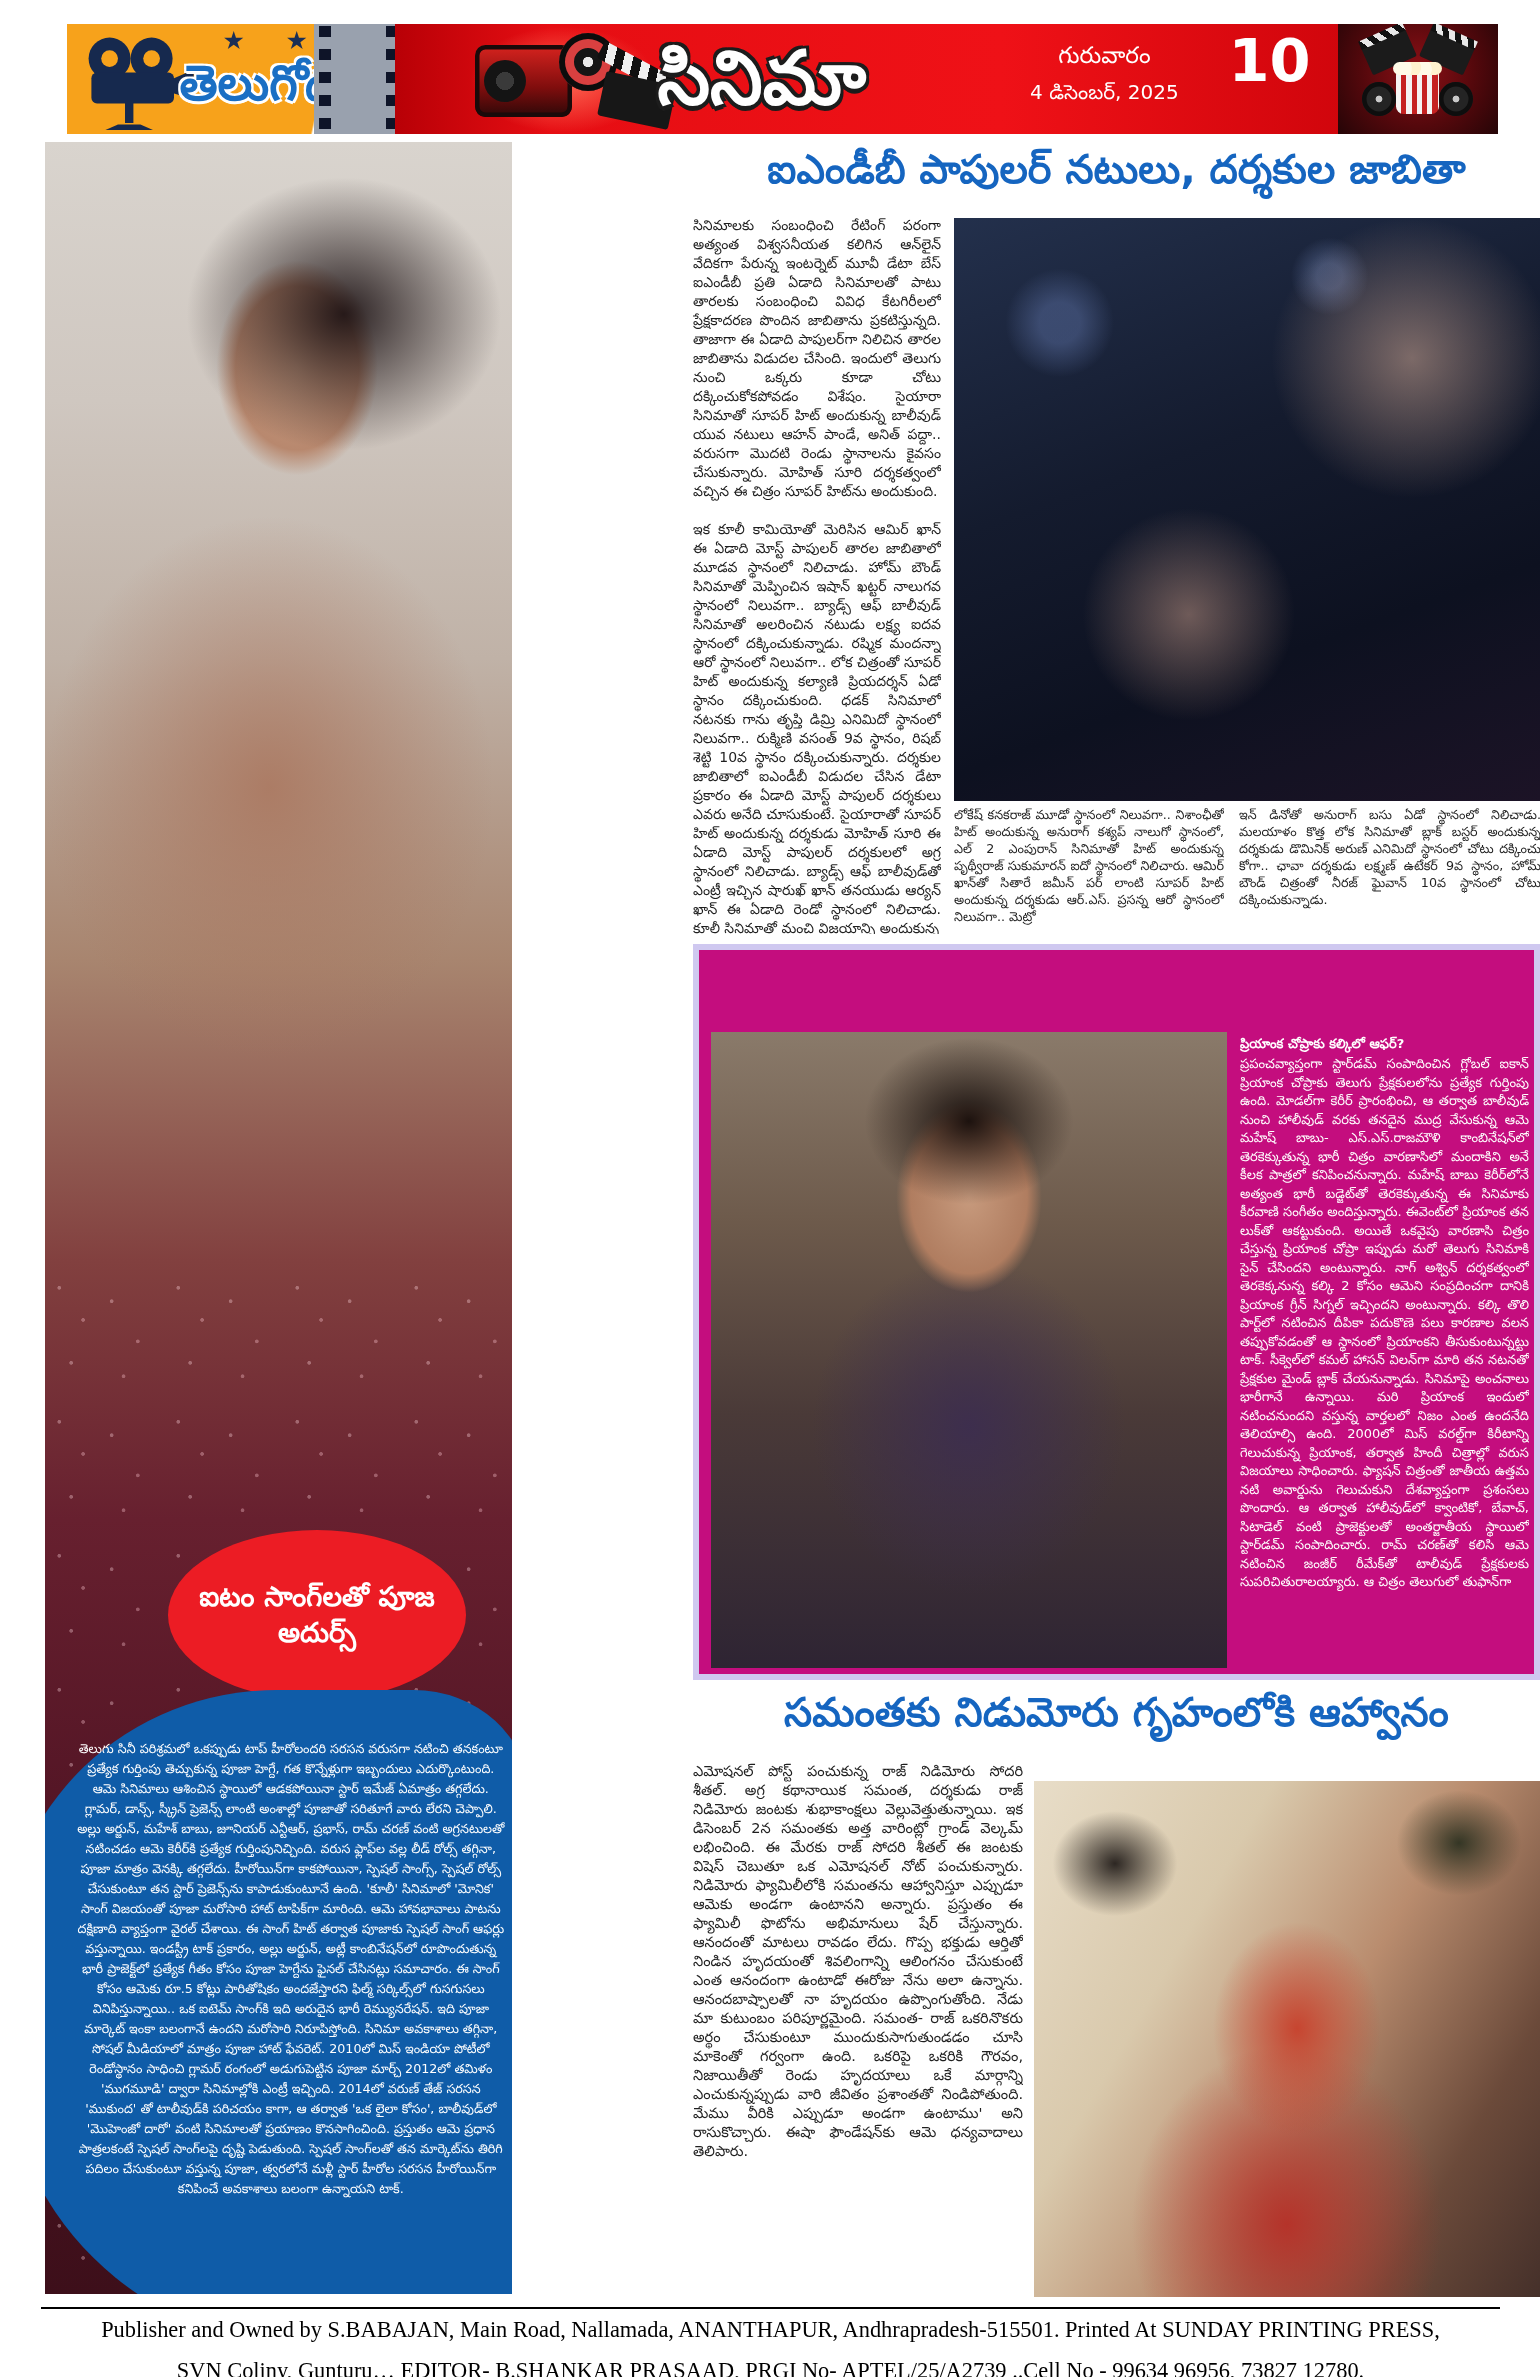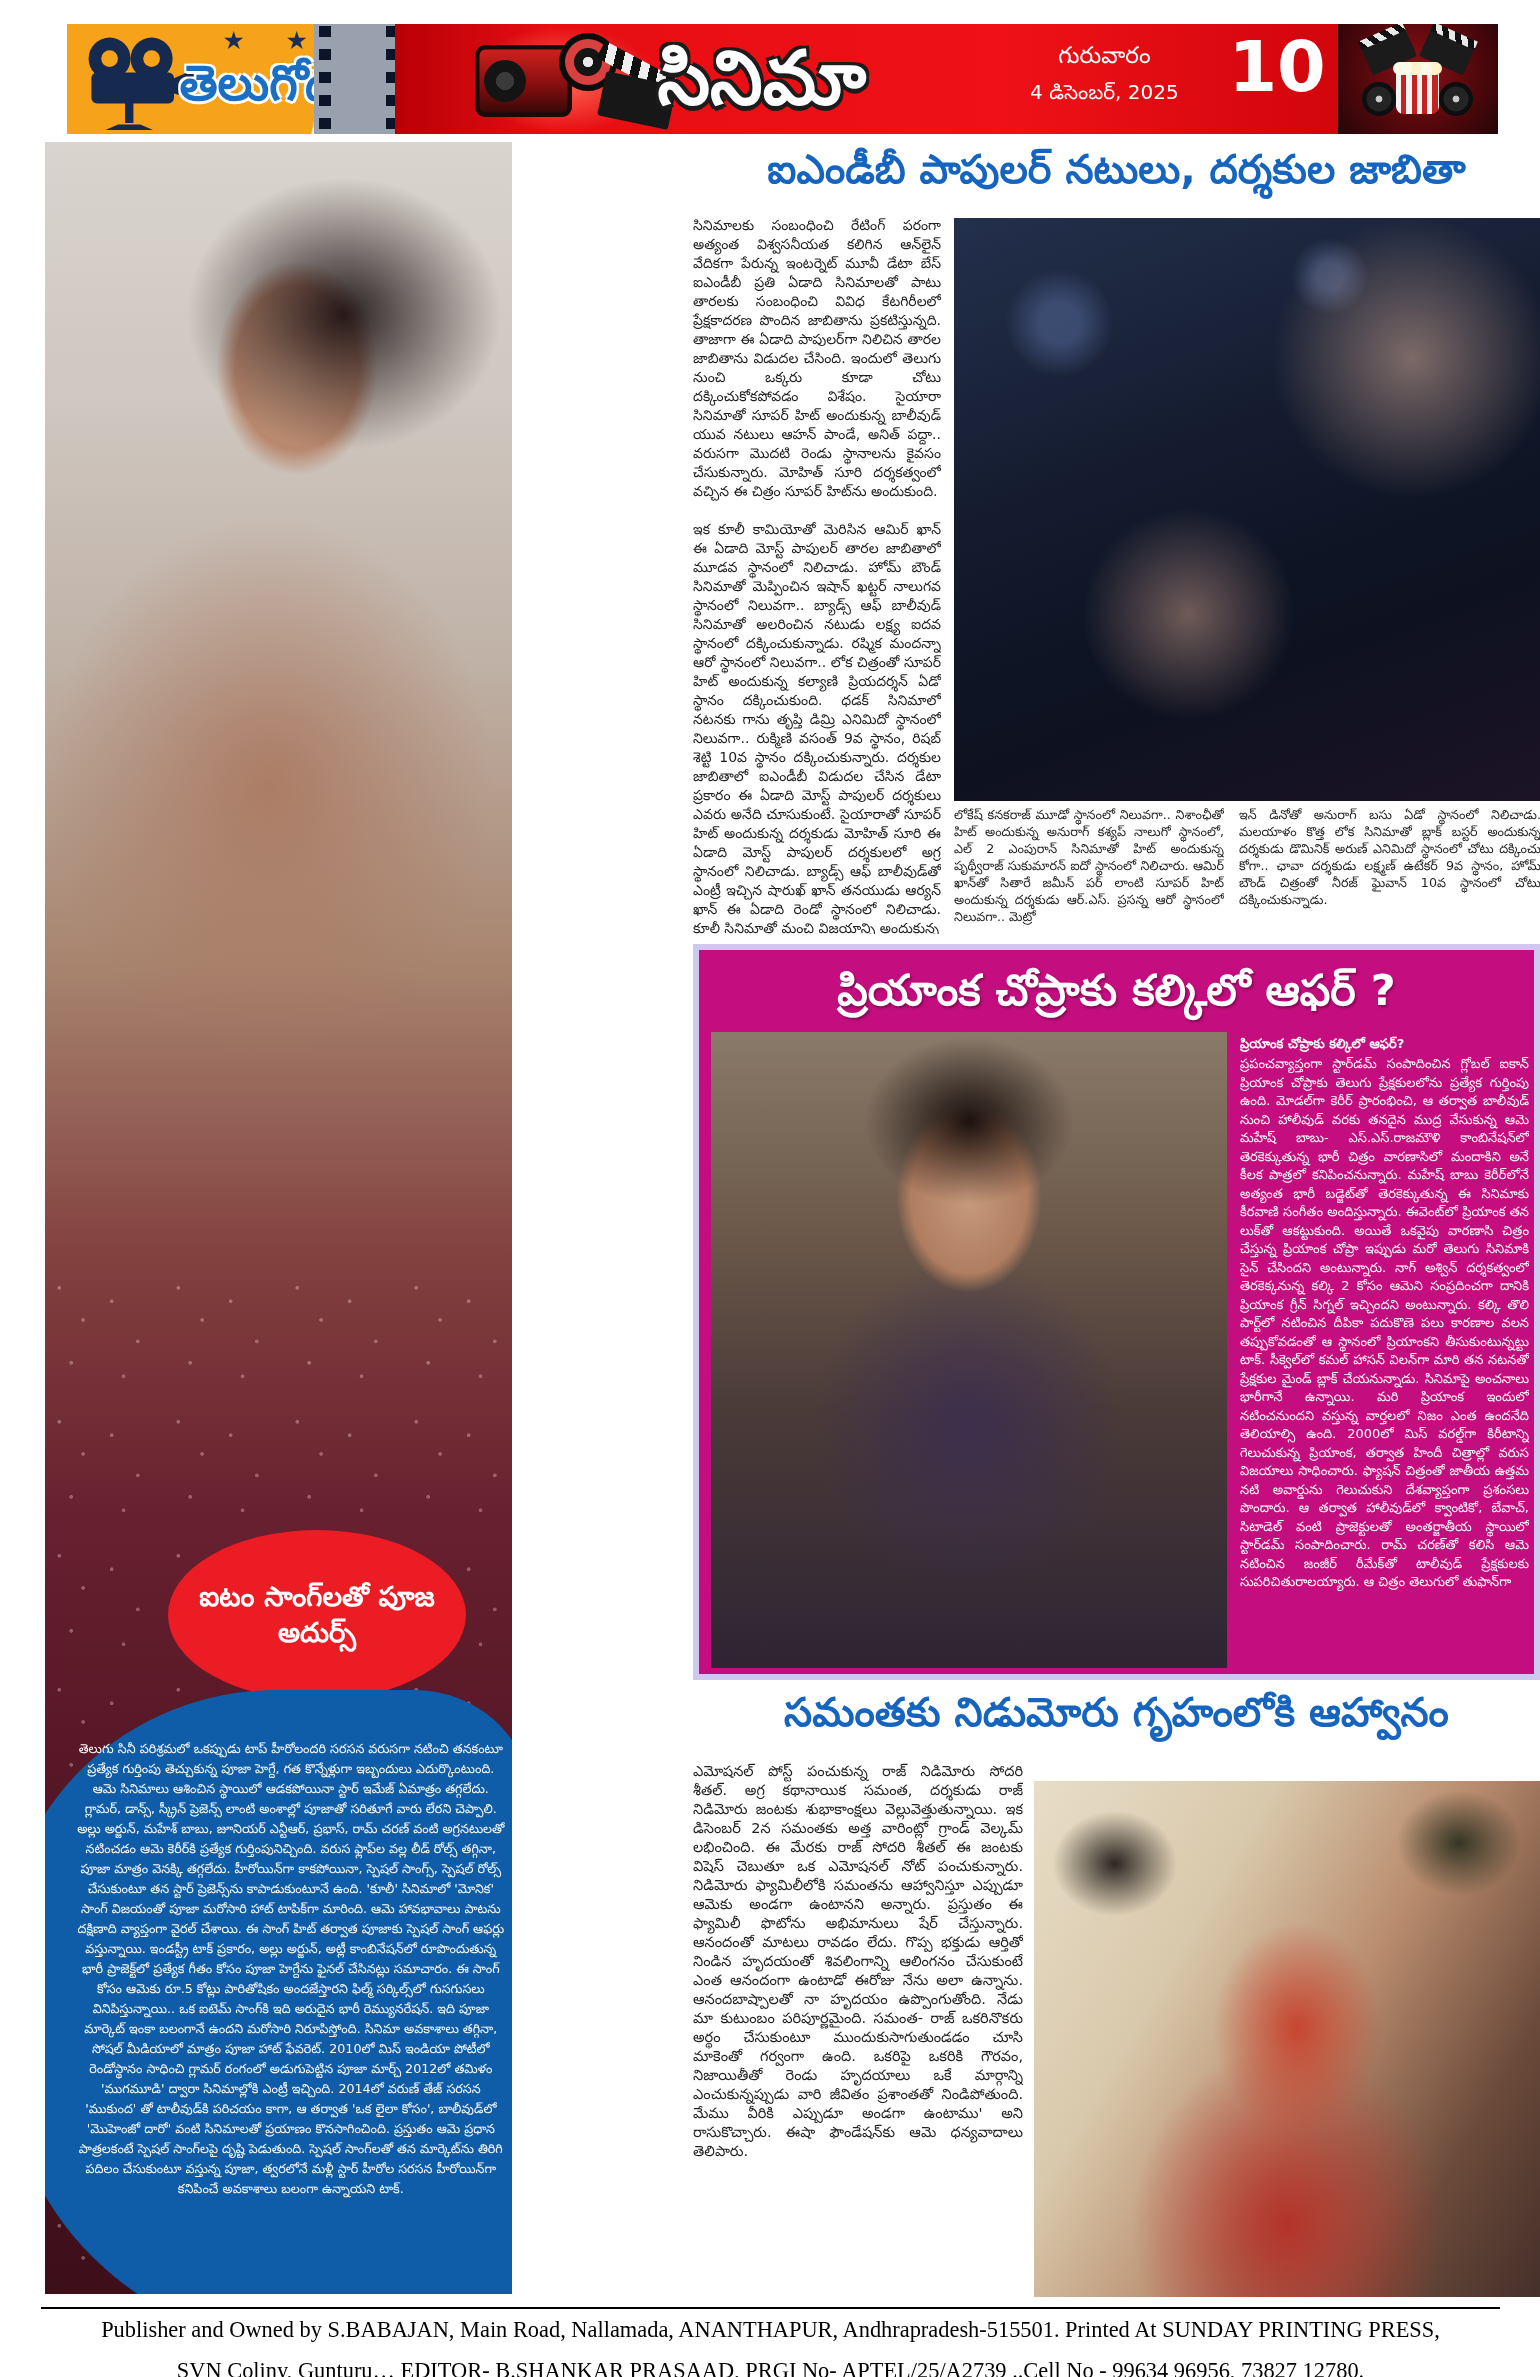--- a/index.html
+++ b/index.html
@@ -32,21 +32,21 @@
       background:radial-gradient(circle,#e9e9e9 0 12%,#151515 13% 100%);
       box-shadow:inset 0 0 0 6px #0c0c0c, inset 0 0 0 15px #d94040;}
   .ba-clap{position:absolute;left:149px;top:33px;width:82px;height:19.4px;transform:rotate(28deg);
       background:repeating-linear-gradient(75deg,#101010 0 9px,#efefef 9px 18px);border-radius:3px;}
   .ba-clap2{position:absolute;left:154px;top:52px;width:72px;height:45px;background:#171717;border-radius:3px;transform:rotate(12deg);}
   .masthead{position:absolute;left:262px;top:10.4px;font-size:75px;font-weight:bold;color:#ffffff;white-space:nowrap;
       text-shadow:-3px -3px 0 #1c1c1c,3px -3px 0 #1c1c1c,-3px 3px 0 #1c1c1c,3px 3px 0 #1c1c1c,0 4.5px 0 #1c1c1c;}
   .date-block{position:absolute;left:612px;top:18px;width:194px;text-align:center;color:#fff;font-weight:normal;}
   .weekday{font-size:23px;margin-bottom:6px;}
   .date{font-size:20px;}
-  .page-num{position:absolute;left:833px;top:1.5px;font-size:70px;font-weight:bold;color:#fff;}
+  .page-num{position:absolute;left:833px;top:1.5px;font-size:59px;font-weight:bold;color:#fff;}
   .cinema-graphic{position:absolute;right:0;top:0;width:160px;height:110px;overflow:hidden;
       background:radial-gradient(circle at 50% 42%,#8d1016 0%,#54080c 55%,#250507 100%);}
   .cg-pop{position:absolute;left:58px;top:48px;width:43px;height:42px;border-radius:3px 3px 7.5px 7.5px;
       background:repeating-linear-gradient(90deg,#f4f4f4 0 5.2px,#c52222 5.2px 10.4px);}
   .cg-pop::before{content:"";position:absolute;left:-3px;top:-10.4px;width:49px;height:13.4px;border-radius:7.5px;
       background:radial-gradient(circle at 10% 50%,#fffbe8 0 30%,transparent 32%),
                  radial-gradient(circle at 35% 40%,#fff3cf 0 32%,transparent 34%),
                  radial-gradient(circle at 60% 55%,#fffbe8 0 30%,transparent 32%),
                  radial-gradient(circle at 85% 45%,#fff3cf 0 30%,transparent 32%);}
   .cg-reel-l,.cg-reel-r{position:absolute;top:58px;width:34px;height:34px;border-radius:50%;
@@ -187,21 +187,20 @@
 
   <div class="a1-headline">ఐఎండీబీ పాపులర్ నటులు, దర్శకుల జాబితా</div>
   <div class="a1-col1 body-text">సినిమాలకు సంబంధించి రేటింగ్ పరంగా అత్యంత విశ్వసనీయత కలిగిన ఆన్‌లైన్ వేదికగా పేరున్న ఇంటర్నెట్ మూవీ డేటా బేస్ ఐఎండీబీ ప్రతి ఏడాది సినిమాలతో పాటు తారలకు సంబంధించి వివిధ కేటగిరీలలో ప్రేక్షకాదరణ పొందిన జాబితాను ప్రకటిస్తున్నది. తాజాగా ఈ ఏడాది పాపులర్‌గా నిలిచిన తారల జాబితాను విడుదల చేసింది. ఇందులో తెలుగు నుంచి ఒక్కరు కూడా చోటు దక్కించుకోకపోవడం విశేషం. సైయారా సినిమాతో సూపర్ హిట్ అందుకున్న బాలీవుడ్ యువ నటులు ఆహన్ పాండే, అనిత్ పద్దా.. వరుసగా మొదటి రెండు స్థానాలను కైవసం చేసుకున్నారు. మోహిత్ సూరి దర్శకత్వంలో వచ్చిన ఈ చిత్రం సూపర్ హిట్‌ను అందుకుంది.
 
 ఇక కూలీ కామియోతో మెరిసిన ఆమిర్ ఖాన్ ఈ ఏడాది మోస్ట్ పాపులర్ తారల జాబితాలో మూడవ స్థానంలో నిలిచాడు. హోమ్ బౌండ్ సినిమాతో మెప్పించిన ఇషాన్ ఖట్టర్ నాలుగవ స్థానంలో నిలువగా.. బ్యాడ్స్ ఆఫ్ బాలీవుడ్ సినిమాతో అలరించిన నటుడు లక్ష్య ఐదవ స్థానంలో దక్కించుకున్నాడు. రష్మిక మందన్నా ఆరో స్థానంలో నిలువగా.. లోక చిత్రంతో సూపర్ హిట్ అందుకున్న కల్యాణి ప్రియదర్శన్ ఏడో స్థానం దక్కించుకుంది. ధడక్ సినిమాలో నటనకు గాను తృప్తి డిమ్రి ఎనిమిదో స్థానంలో నిలువగా.. రుక్మిణి వసంత్ 9వ స్థానం, రిషబ్ శెట్టి 10వ స్థానం దక్కించుకున్నారు. దర్శకుల జాబితాలో ఐఎండీబీ విడుదల చేసిన డేటా ప్రకారం ఈ ఏడాది మోస్ట్ పాపులర్ దర్శకులు ఎవరు అనేది చూసుకుంటే. సైయారాతో సూపర్ హిట్ అందుకున్న దర్శకుడు మోహిత్ సూరి ఈ ఏడాది మోస్ట్ పాపులర్ దర్శకులలో అగ్ర స్థానంలో నిలిచాడు. బ్యాడ్స్ ఆఫ్ బాలీవుడ్‌తో ఎంట్రీ ఇచ్చిన షారుఖ్ ఖాన్ తనయుడు ఆర్యన్ ఖాన్ ఈ ఏడాది రెండో స్థానంలో నిలిచాడు. కూలీ సినిమాతో మంచి విజయాన్ని అందుకున్న</div>
   <div class="a1-photo"></div>
   <div class="a1-col2 body-text">లోకేష్ కనకరాజ్ మూడో స్థానంలో నిలువగా.. నిశాంఛీతో హిట్ అందుకున్న అనురాగ్ కశ్యప్ నాలుగో స్థానంలో, ఎల్ 2 ఎంపురాన్ సినిమాతో హిట్ అందుకున్న పృథ్వీరాజ్ సుకుమారన్ ఐదో స్థానంలో నిలిచారు. ఆమిర్ ఖాన్‌తో సితారే జమీన్ పర్ లాంటి సూపర్ హిట్ అందుకున్న దర్శకుడు ఆర్.ఎస్. ప్రసన్న ఆరో స్థానంలో నిలువగా.. మెట్రో</div>
   <div class="a1-col3 body-text">ఇన్ డినోతో అనురాగ్ బసు ఏడో స్థానంలో నిలిచాడు. మలయాళం కొత్త లోక సినిమాతో బ్లాక్ బస్టర్ అందుకున్న దర్శకుడు డొమినిక్ అరుణ్ ఎనిమిదో స్థానంలో చోటు దక్కించు కోగా.. ఛావా దర్శకుడు లక్ష్మణ్ ఉటేకర్ 9వ స్థానం, హోమ్ బౌండ్ చిత్రంతో నీరజ్ ఘైవాన్ 10వ స్థానంలో చోటు దక్కించుకున్నాడు.</div>
 
   <div class="pc">
-    <div class="pc-headline">ప్రియాంక చోప్రాకు కల్కిలో ఆఫర్ ?</div>
     <div class="pc-photo"></div>
     <div class="pc-body">
       <div class="pc-lead">ప్రియాంక చోప్రాకు కల్కిలో ఆఫర్?</div>
       <span>ప్రపంచవ్యాప్తంగా స్టార్‌డమ్ సంపాదించిన గ్లోబల్ ఐకాన్ ప్రియాంక చోప్రాకు తెలుగు ప్రేక్షకులలోను ప్రత్యేక గుర్తింపు ఉంది. మోడల్‌గా కెరీర్ ప్రారంభించి, ఆ తర్వాత బాలీవుడ్ నుంచి హాలీవుడ్ వరకు తనదైన ముద్ర వేసుకున్న ఆమె మహేష్ బాబు- ఎస్.ఎస్.రాజమౌళి కాంబినేషన్‌లో తెరకెక్కుతున్న భారీ చిత్రం వారణాసిలో మందాకిని అనే కీలక పాత్రలో కనిపించనున్నారు. మహేష్ బాబు కెరీర్‌లోనే అత్యంత భారీ బడ్జెట్‌తో తెరకెక్కుతున్న ఈ సినిమాకు కీరవాణి సంగీతం అందిస్తున్నారు. ఈవెంట్‌లో ప్రియాంక తన లుక్‌తో ఆకట్టుకుంది. అయితే ఒకవైపు వారణాసి చిత్రం చేస్తున్న ప్రియాంక చోప్రా ఇప్పుడు మరో తెలుగు సినిమాకి సైన్ చేసిందని అంటున్నారు. నాగ్ అశ్విన్ దర్శకత్వంలో తెరకెక్కనున్న కల్కి 2 కోసం ఆమెని సంప్రదించగా దానికి ప్రియాంక గ్రీన్ సిగ్నల్ ఇచ్చిందని అంటున్నారు. కల్కి తొలి పార్ట్‌లో నటించిన దీపికా పదుకొణె పలు కారణాల వలన తప్పుకోవడంతో ఆ స్థానంలో ప్రియాంకని తీసుకుంటున్నట్టు టాక్. సీక్వెల్‌లో కమల్ హాసన్ విలన్‌గా మారి తన నటనతో ప్రేక్షకుల మైండ్ బ్లాక్ చేయనున్నాడు. సినిమాపై అంచనాలు భారీగానే ఉన్నాయి. మరి ప్రియాంక ఇందులో నటించనుందని వస్తున్న వార్తలలో నిజం ఎంత ఉందనేది తెలియాల్సి ఉంది. 2000లో మిస్ వరల్డ్‌గా కిరీటాన్ని గెలుచుకున్న ప్రియాంక, తర్వాత హిందీ చిత్రాల్లో వరుస విజయాలు సాధించారు. ఫ్యాషన్ చిత్రంతో జాతీయ ఉత్తమ నటి అవార్డును గెలుచుకుని దేశవ్యాప్తంగా ప్రశంసలు పొందారు. ఆ తర్వాత హాలీవుడ్‌లో క్వాంటికో, బేవాచ్, సిటాడెల్ వంటి ప్రాజెక్టులతో అంతర్జాతీయ స్థాయిలో స్టార్‌డమ్ సంపాదించారు. రామ్ చరణ్‌తో కలిసి ఆమె నటించిన జంజీర్ రీమేక్‌తో టాలీవుడ్ ప్రేక్షకులకు సుపరిచితురాలయ్యారు. ఆ చిత్రం తెలుగులో తుఫాన్‌గా</span>
     </div>
   </div>
 
   <div class="sa-headline">సమంతకు నిడుమోరు గృహంలోకి ఆహ్వానం</div>
   <div class="sa-body body-text">ఎమోషనల్ పోస్ట్ పంచుకున్న రాజ్ నిడిమోరు సోదరి శీతల్. అగ్ర కథానాయిక సమంత, దర్శకుడు రాజ్ నిడిమోరు జంటకు శుభాకాంక్షలు వెల్లువెత్తుతున్నాయి. ఇక డిసెంబర్ 2న సమంతకు అత్త వారింట్లో గ్రాండ్ వెల్కమ్ లభించింది. ఈ మేరకు రాజ్ సోదరి శీతల్ ఈ జంటకు విషెస్ చెబుతూ ఒక ఎమోషనల్ నోట్ పంచుకున్నారు. నిడిమోరు ఫ్యామిలీలోకి సమంతను ఆహ్వానిస్తూ ఎప్పుడూ ఆమెకు అండగా ఉంటానని అన్నారు. ప్రస్తుతం ఈ ఫ్యామిలీ ఫొటోను అభిమానులు షేర్ చేస్తున్నారు. ఆనందంతో మాటలు రావడం లేదు. గొప్ప భక్తుడు ఆర్తితో నిండిన హృదయంతో శివలింగాన్ని ఆలింగనం చేసుకుంటే ఎంత ఆనందంగా ఉంటాడో ఈరోజు నేను అలా ఉన్నాను. ఆనందబాష్పాలతో నా హృదయం ఉప్పొంగుతోంది. నేడు మా కుటుంబం పరిపూర్ణమైంది. సమంత- రాజ్ ఒకరినొకరు అర్థం చేసుకుంటూ ముందుకుసాగుతుండడం చూసి మాకెంతో గర్వంగా ఉంది. ఒకరిపై ఒకరికి గౌరవం, నిజాయితీతో రెండు హృదయాలు ఒకే మార్గాన్ని ఎంచుకున్నప్పుడు వారి జీవితం ప్రశాంతతో నిండిపోతుంది. మేము వీరికి ఎప్పుడూ అండగా ఉంటాము' అని రాసుకొచ్చారు. ఈషా ఫౌండేషన్‌కు ఆమె ధన్యవాదాలు తెలిపారు.</div>
   <div class="sa-photo"></div>

